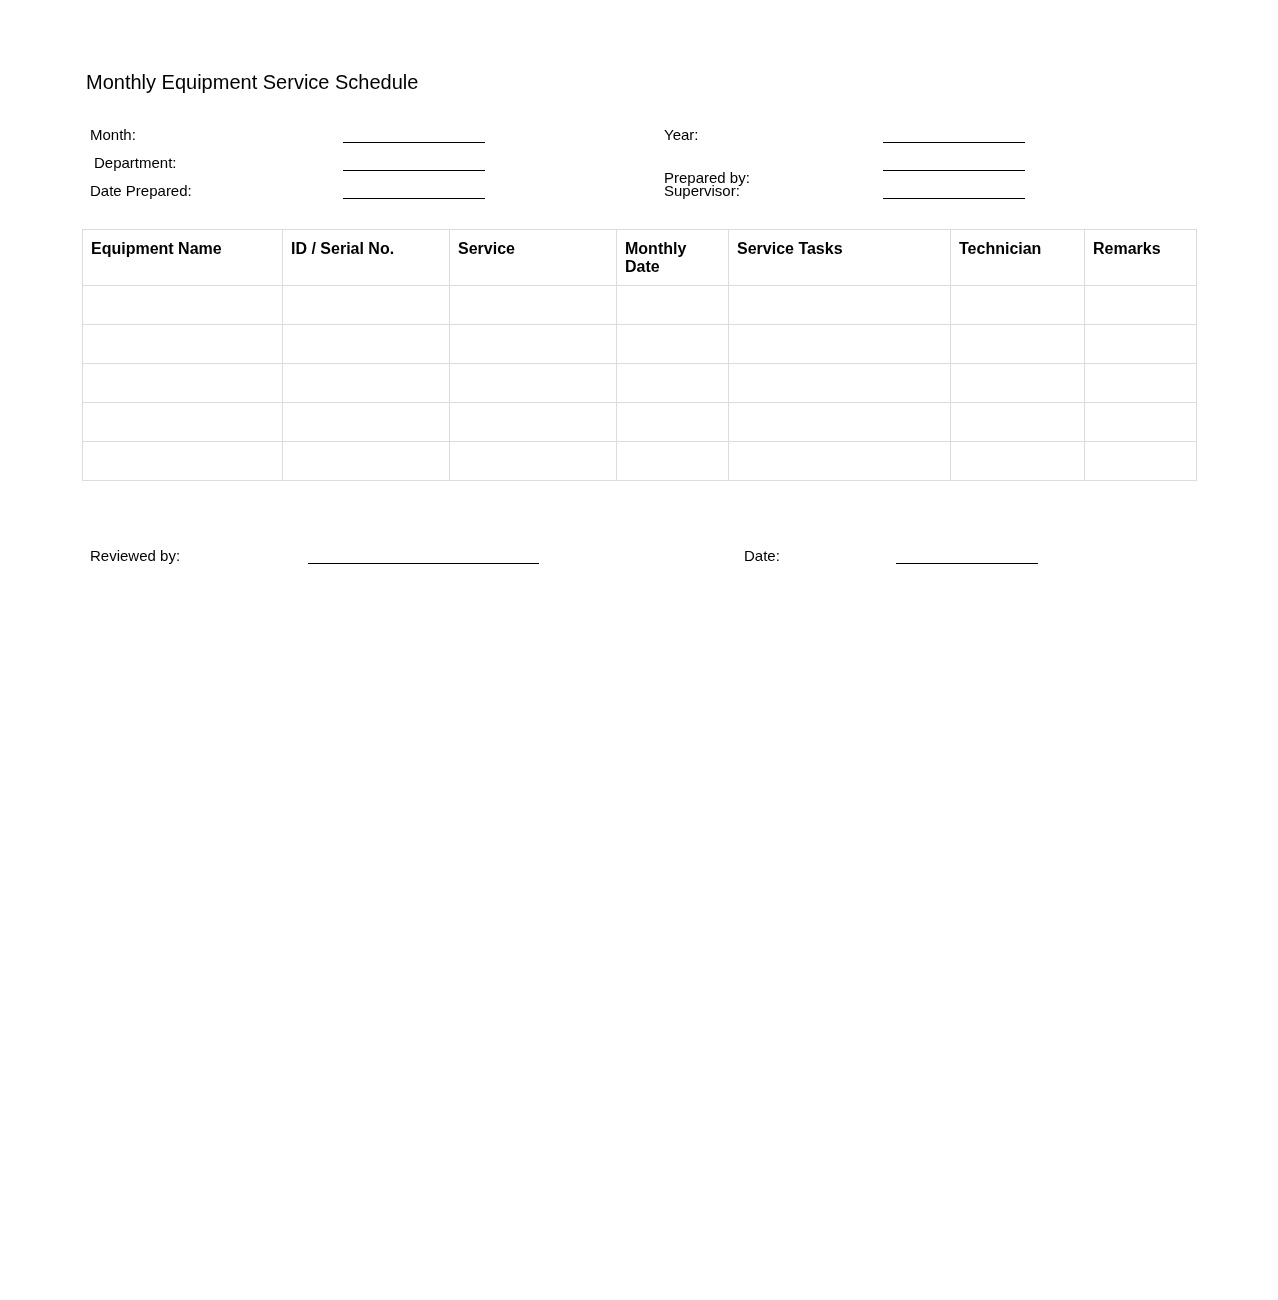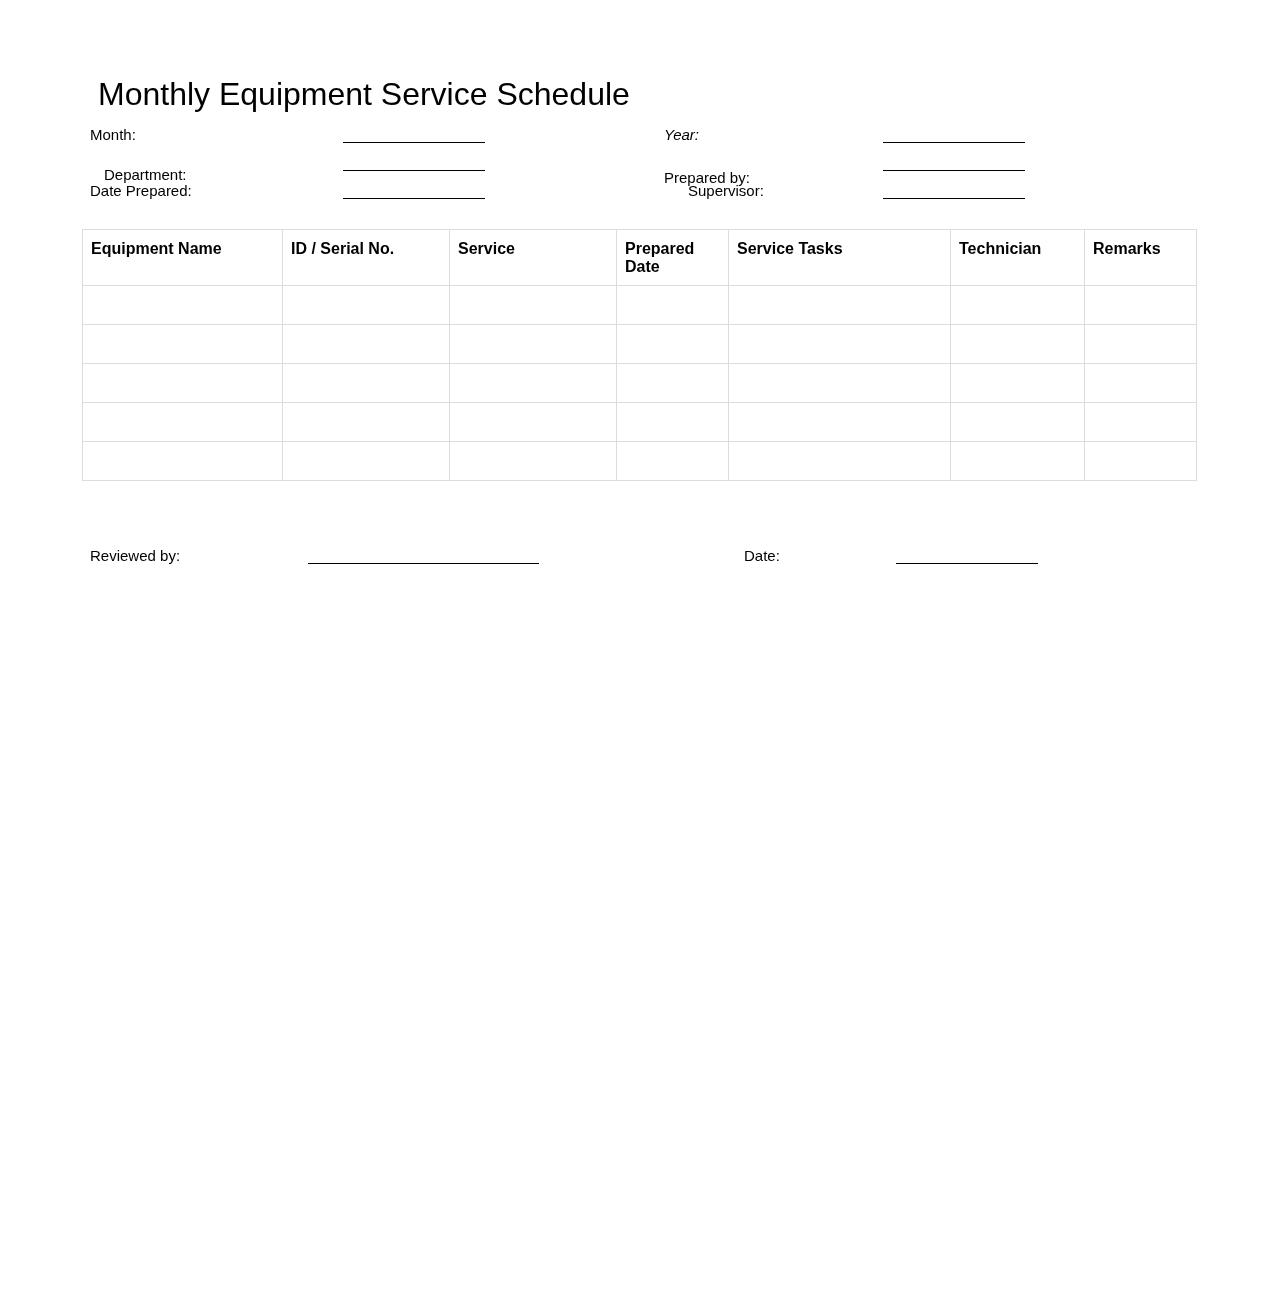--- a/index.html
+++ b/index.html
@@ -1,63 +1,63 @@
 <!DOCTYPE html>
 <html><head>
 <meta charset="utf-8">
 <style>
   html, body { margin:0; padding:0; background:#ffffff; }
   body { width:1278px; height:1300px; position:relative; font-family:"Liberation Sans", sans-serif; color:#000; }
-  .title { position:absolute; left:82px; top:58px; font-size:32px; font-weight:normal; margin:16px; line-height:40px; }
+  .title { position:absolute; left:82px; top:58px; font-size:20px; font-weight:normal; margin:4px; line-height:40px; }
   .field-label { position:absolute; font-size:15px; line-height:20px; }
   .field-line { position:absolute; height:0; border-bottom:1px solid #000; }
   table.grid { position:absolute; left:82px; top:229px; width:1114px; border-collapse:collapse; table-layout:fixed; }
   table.grid th, table.grid td { border:1px solid #dcdcdc; padding:0; }
   table.grid th { height:56px; text-align:left; vertical-align:top; font-size:16px; font-weight:bold; line-height:18px; padding:10px 8px 0 8px; box-sizing:border-box; }
   table.grid td { height:38px; }
 </style>
 </head>
 <body>
 
 <h1 class="title">Monthly Equipment Service Schedule</h1>
 
 <span class="field-label" style="left:90px; top:125px;">Month:</span>
 <span class="field-line" style="left:343px; top:142px; width:142px;"></span>
 
-<span class="field-label" style="left:104px; top:153px;margin-top:12px;">Department:</span>
+<span class="field-label" style="left:94px; top:153px;">Department:</span>
 <span class="field-line" style="left:343px; top:170px; width:142px;"></span>
 
 <span class="field-label" style="left:90px; top:181px;">Date Prepared:</span>
 <span class="field-line" style="left:343px; top:198px; width:142px;"></span>
 
-<span class="field-label" style="left:664px; top:125px;font-style:italic;">Year:</span>
+<span class="field-label" style="left:664px; top:125px;">Year:</span>
 <span class="field-line" style="left:883px; top:142px; width:142px;"></span>
 
 <span class="field-label" style="left:664px; top:168px;">Prepared by:</span>
 <span class="field-line" style="left:883px; top:170px; width:142px;"></span>
 
-<span class="field-label" style="left:664px; top:181px;margin-left:24px;">Supervisor:</span>
+<span class="field-label" style="left:664px; top:181px;">Supervisor:</span>
 <span class="field-line" style="left:883px; top:198px; width:142px;"></span>
 
 <table class="grid">
   <colgroup>
     <col style="width:200px">
       <col style="width:167px">
       <col style="width:167px">
       <col style="width:112px">
       <col style="width:222px">
       <col style="width:134px">
       <col style="width:112px">
   </colgroup>
   <thead>
     <tr>
       <th>Equipment Name</th>
       <th>ID / Serial No.</th>
       <th>Service</th>
-      <th style="padding-right:20px;">Prepared Date</th>
+      <th style="padding-right:20px;">Monthly Date</th>
       <th>Service Tasks</th>
       <th>Technician</th>
       <th>Remarks</th>
     </tr>
   </thead>
   <tbody>
     <tr>
       <td></td>
       <td></td>
       <td></td>

